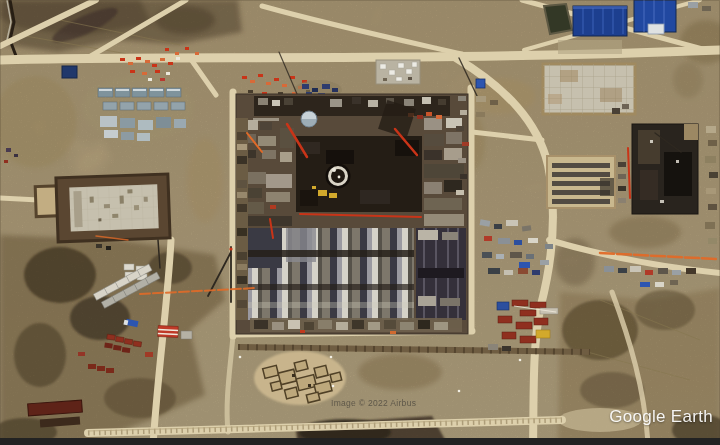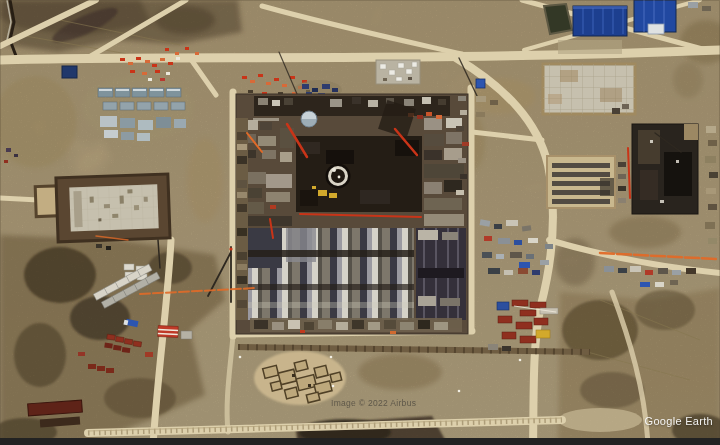--- a/index.html
+++ b/index.html
@@ -1,19 +1,19 @@
 <!DOCTYPE html>
 <html style="--terrain_base: #cdb78a; --terrain_light: #dccca6; --terrain_dark: #a8905f; --scrub: #6e5b3d; --scrub_deep: #3a3021; --road: #ddd0ac; --berm: #5a4631; --slab: #c6c0ae; --platform: #57493a; --platform_deep: #241d15; --navy: #34303a; --steel: #8fa0a8; --module_light: #d9d6cc; --blue_roof: #1d3f8f; --blue_bright: #2c55b0; --pond_blue: #20386b; --crane_red: #c93418; --crane_orange: #e06a28; --equip_yellow: #d2a92c; --container_red: #8f2f1f; --white: #edeadf; --shadow: #2e2820;"><head>
 <meta charset="utf-8">
 <style>
   html,body{margin:0;padding:0;background:#222;}
   .stage{position:relative;width:720px;height:438px;overflow:hidden;background:#cdb78a;font-family:"Liberation Sans",sans-serif;}
   .stage svg{position:absolute;left:0;top:0;display:block;}
   .wm-attr{position:absolute;left:331px;top:398px;font-size:8.5px;color:#46423a;opacity:.72;letter-spacing:.3px;white-space:nowrap;}
-  .wm-logo{position:absolute;right:7px;bottom:11px;font-size:11px;font-weight:400;color:rgba(255,255,255,.93);
+  .wm-logo{position:absolute;right:7px;bottom:11px;font-size:17px;font-weight:400;color:rgba(255,255,255,.93);
            text-shadow:0 1px 2px rgba(0,0,0,.38);letter-spacing:.3px;white-space:nowrap;}
   .road{stroke:var(--road);fill:none;stroke-linecap:round;}
   .f-slab{fill:var(--slab)} .f-berm{fill:var(--berm)} .f-navy{fill:var(--navy)}
   .f-white{fill:var(--white)} .f-yellow{fill:var(--equip_yellow)}
   .f-credr{fill:var(--container_red)} .f-blue{fill:var(--blue_roof)} .f-bluebr{fill:var(--blue_bright)}
   .s-red{stroke:var(--crane_red);fill:none;stroke-linecap:round;}
   .s-orange{stroke:var(--crane_orange);fill:none;stroke-linecap:round;}
   .s-shadow{stroke:var(--shadow);fill:none;stroke-linecap:round;}
 </style>
 </head>

